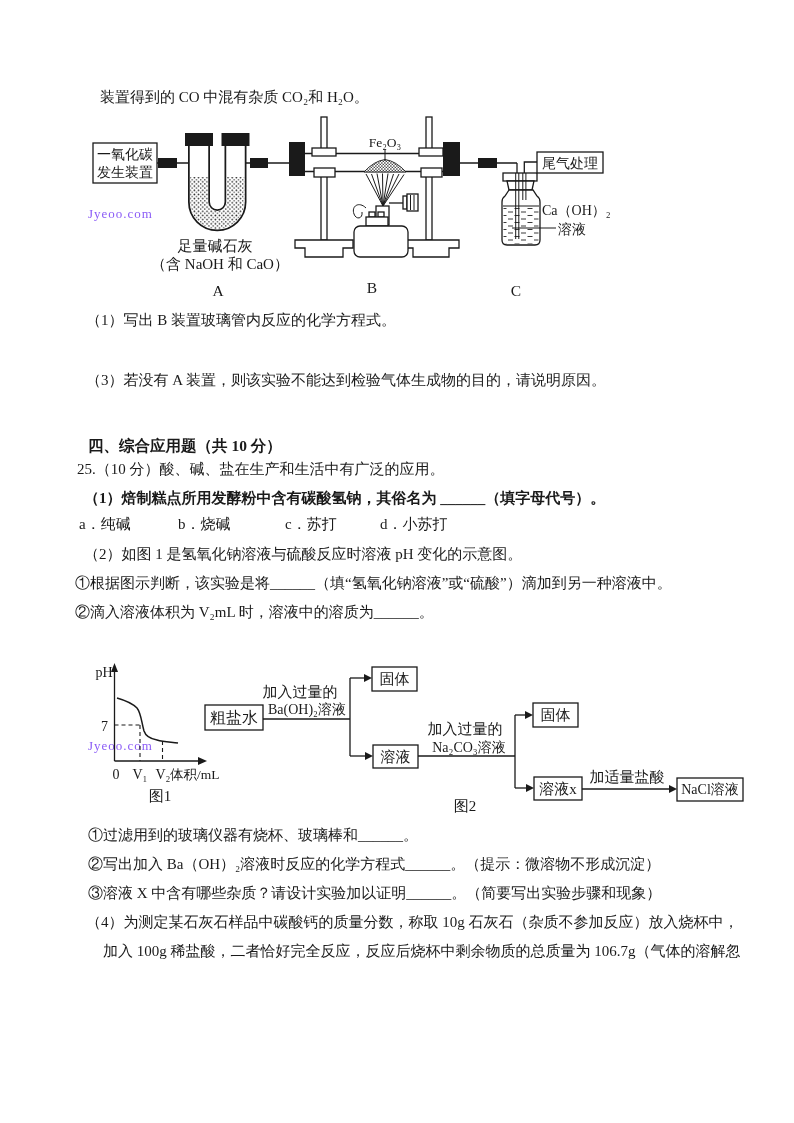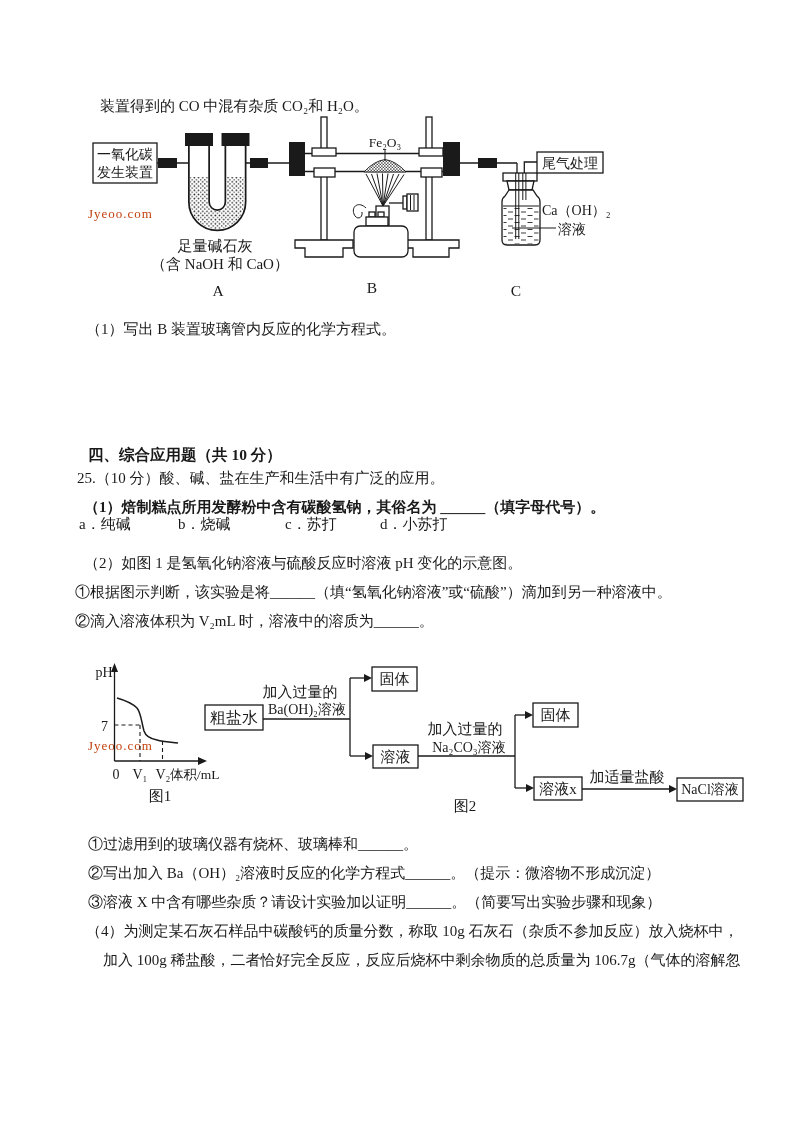--- a/index.html
+++ b/index.html
@@ -1,21 +1,21 @@
 <!DOCTYPE html>
 <html><head>
 <meta charset="utf-8">
 <style>
   html,body{margin:0;padding:0;background:#ffffff;}
   .page{position:relative;width:794px;height:1123px;background:#ffffff;overflow:hidden;
         font-family:"Liberation Serif","DejaVu Serif",serif;color:#1a1a1a;}
-  .line{position:absolute;white-space:nowrap;font-size:15px;line-height:19px;margin-top:9px;}
+  .line{position:absolute;white-space:nowrap;font-size:15px;line-height:19px;}
   .bold{font-weight:bold;font-size:15.5px;}
   .opt{position:absolute;white-space:nowrap;font-size:15px;}
-  .wm{position:absolute;color:#c2410c;font-size:13px;letter-spacing:1px;}
+  .wm{position:absolute;color:#8b5cf6;font-size:13px;letter-spacing:1px;}
   svg{position:absolute;overflow:visible;}
   svg text{fill:#1a1a1a;font-family:"Liberation Serif","DejaVu Serif",serif;}
   .dg{stroke:#1a1a1a;stroke-width:1.3;fill:none;}
   .dgf{stroke:#1a1a1a;stroke-width:1.3;fill:#ffffff;}
   .thin{stroke:#1a1a1a;stroke-width:1;fill:none;}
   .blk{fill:#1a1a1a;stroke:none;}
   .dash{stroke:#1a1a1a;stroke-width:1.1;stroke-dasharray:4 3;fill:none;}
 </style>
 </head>
 <body>
@@ -139,20 +139,21 @@
     <text x="215" y="251" font-size="15" text-anchor="middle">足量碱石灰</text>
     <text x="220" y="269" font-size="15" text-anchor="middle">（含 NaOH 和 CaO）</text>
     <text x="542" y="215" font-size="14">Ca（OH）₂</text>
     <text x="558" y="234" font-size="14">溶液</text>
     <text x="218" y="296" font-size="15.5" text-anchor="middle">A</text>
     <text x="372" y="293" font-size="15.5" text-anchor="middle">B</text>
     <text x="516" y="296" font-size="15.5" text-anchor="middle">C</text>
   </svg>
 
   <div class="line" style="left:86px;top:311px;">（1）写出 B 装置玻璃管内反应的化学方程式。</div>
+  <div class="line" style="left:86px;top:371px;">（3）若没有 A 装置，则该实验不能达到检验气体生成物的目的，请说明原因。</div>
 
   <div class="line bold" style="left:88px;top:436px;">四、综合应用题（共 10 分）</div>
   <div class="line" style="left:77px;top:460px;">25.（10 分）酸、碱、盐在生产和生活中有广泛的应用。</div>
   <div class="line" style="left:84px;top:489px;font-weight:bold;">（1）焙制糕点所用发酵粉中含有碳酸氢钠，其俗名为 ______（填字母代号）。</div>
 
   <div>
     <span class="opt" style="left:79px;top:515px;">a．纯碱</span>
     <span class="opt" style="left:178px;top:515px;">b．烧碱</span>
     <span class="opt" style="left:285px;top:515px;">c．苏打</span>
     <span class="opt" style="left:380px;top:515px;">d．小苏打</span>

